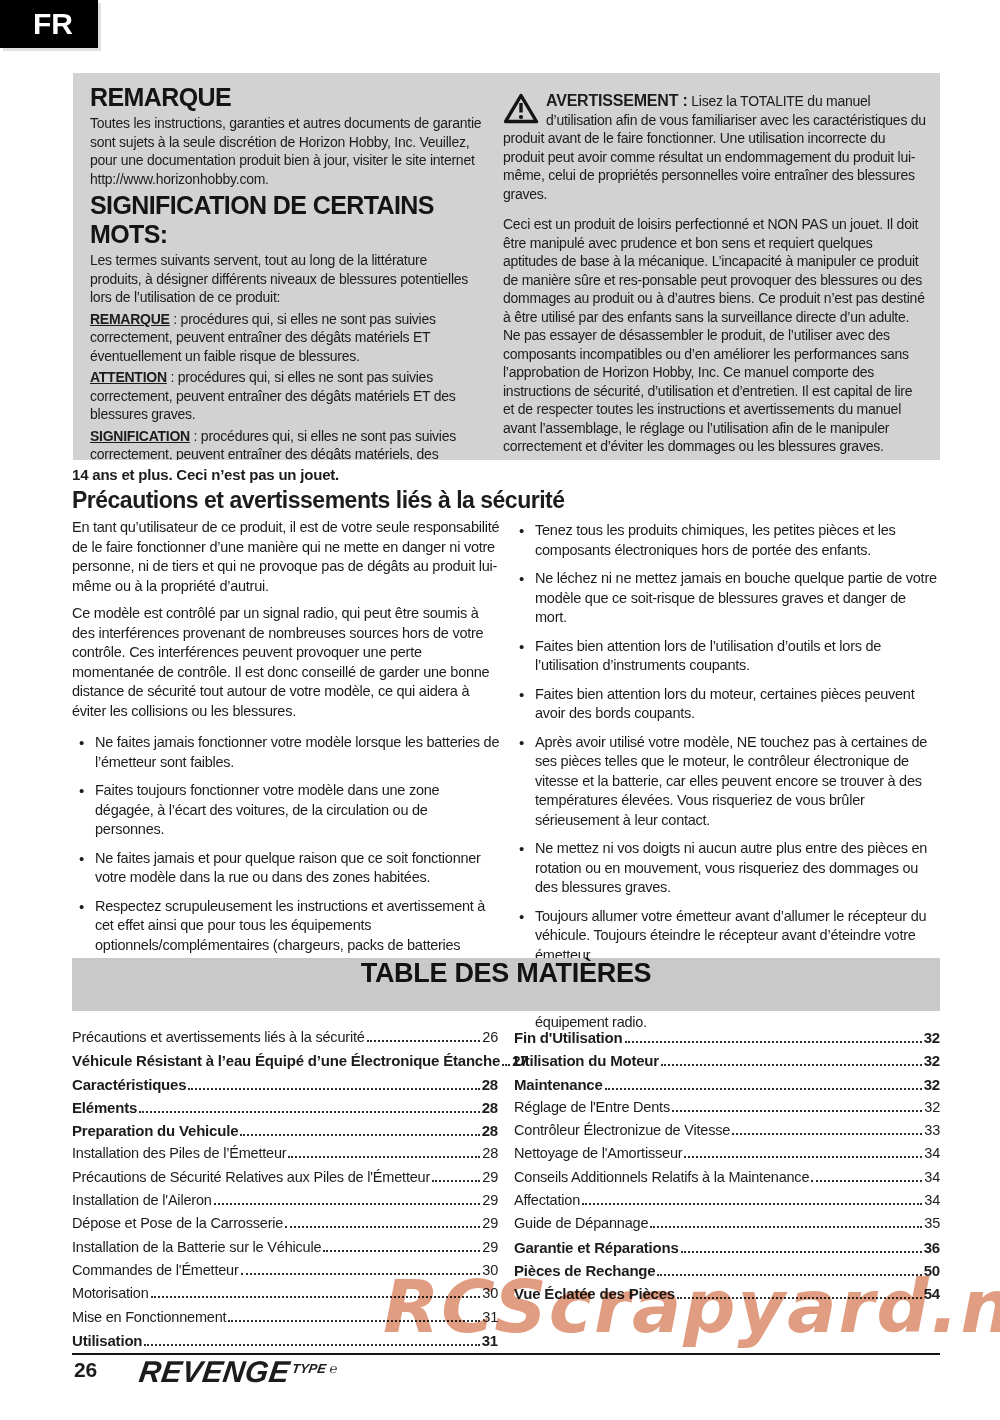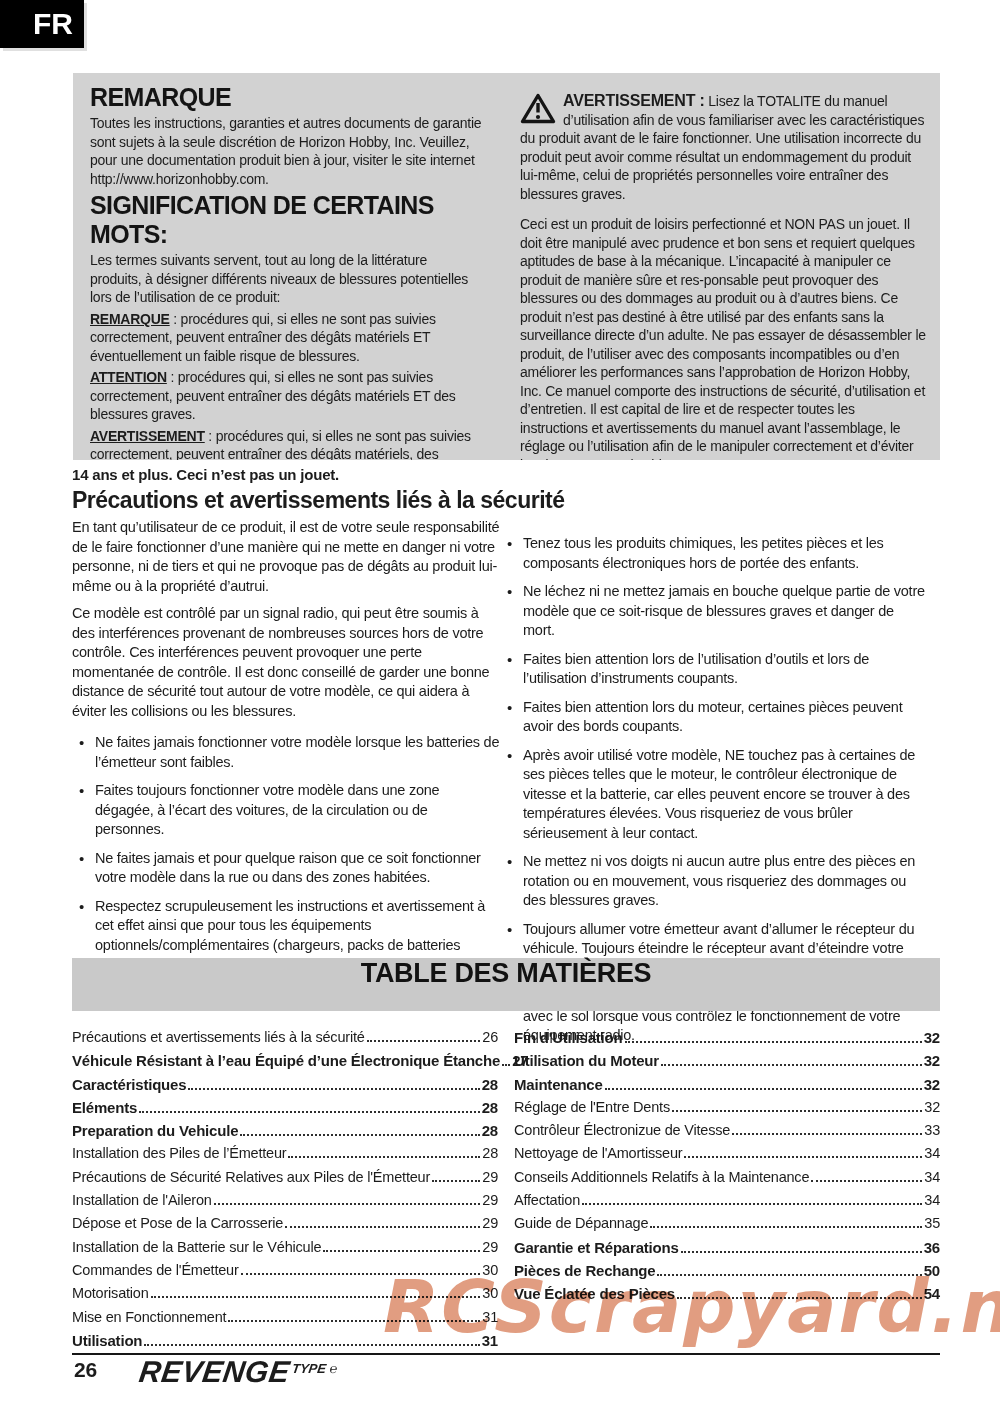--- a/index.html
+++ b/index.html
@@ -4,30 +4,30 @@
 <style>
   * { box-sizing: border-box; }
   html,body { margin:0; padding:0; }
   body {
     width:1000px; height:1420px; position:relative; overflow:hidden;
     background:#ffffff; color:#1c1c1c;
     font-family:"Liberation Sans", sans-serif;
   }
   
   .fr-badge {
-    position:absolute; left:0; top:0; width:84px; height:48px;
+    position:absolute; left:0; top:0; width:98px; height:48px;
     background:#000; color:#fff; font-weight:bold; font-size:30px;
     line-height:48px; padding-left:33px;
     box-shadow:3px 3px 0 rgba(0,0,0,0.12);
   }
   
   .notice-box {
     position:absolute; left:73px; top:73px; width:867px; height:387px;
     background:#d2d2d2; padding:7px 14px 6px 17px;
-    display:flex; gap:38px; overflow:hidden;
+    display:flex; gap:21px; overflow:hidden;
   }
   .notice-col-left { width:392px; flex:none; }
   .notice-col-right { flex:1; padding-top:12px; }
   .notice-box h2 {
     font-size:25px; margin:3px 0 2px; letter-spacing:-0.6px; color:#141414;
   }
   .notice-box p {
     font-size:14px; line-height:18.5px; margin:0 0 3px; letter-spacing:-0.25px;
   }
   .term-def { margin-top:2px !important; }
@@ -39,28 +39,28 @@
   .age-line {
     position:absolute; left:72px; top:466px; width:868px;
     font-weight:bold; font-size:15px; letter-spacing:-0.2px;
   }
   .safety-heading {
     position:absolute; left:72px; top:487px; width:868px;
     font-weight:bold; font-size:23px; letter-spacing:-0.5px; margin:0;
   }
   .safety-cols {
     position:absolute; left:72px; top:518px; width:868px;
-    display:flex; 
+    display:flex; gap:12px;
   }
   .safety-col { width:428px; flex:none; }
   .safety-col p {
     font-size:14.5px; line-height:19.5px; margin:0 0 8px; letter-spacing:-0.25px;
   }
   ul.bullets { list-style:none; margin:12px 0 0 0; padding:0; }
-  ul.bullets.flush { margin-top:16px; }
+  ul.bullets.flush { margin-top:3px; }
   ul.bullets li {
     position:relative; padding-left:23px; font-size:14.5px; line-height:19.5px;
     margin-bottom:9px; letter-spacing:-0.25px;
   }
   ul.bullets li::before {
     content:"\2022"; position:absolute; left:7px; top:0; font-size:15px;
   }
   
   .toc-band {
     position:absolute; left:72px; top:958px; width:868px; height:53px;
@@ -107,21 +107,21 @@
 <div class="fr-badge">FR</div>
 
 <div class="notice-box">
   <div class="notice-col-left">
     <h2>REMARQUE</h2>
     <p>Toutes les instructions, garanties et autres documents de garantie sont sujets à la seule discrétion de Horizon Hobby, Inc. Veuillez, pour une documentation produit bien à jour, visiter le site internet http://www.horizonhobby.com.</p>
     <h2>SIGNIFICATION DE CERTAINS MOTS:</h2>
     <p>Les termes suivants servent, tout au long de la littérature produits, à désigner différents niveaux de blessures potentielles lors de l’utilisation de ce produit:</p>
     <p class="term-def"><span class="term">REMARQUE</span><span> : procédures qui, si elles ne sont pas suivies correctement, peuvent entraîner des dégâts matériels ET éventuellement un faible risque de blessures.</span></p>
     <p class="term-def"><span class="term">ATTENTION</span><span> : procédures qui, si elles ne sont pas suivies correctement, peuvent entraîner des dégâts matériels ET des blessures graves.</span></p>
-    <p class="term-def"><span class="term">AVERTISSEMENT</span><span> : procédures qui, si elles ne sont pas suivies correctement, peuvent entraîner des dégâts matériels, des dommages collatéraux et des blessures graves OU engendrer une probabilité élevée de blessure superficielle.</span></p>
+    <p class="term-def"><span class="term">SIGNIFICATION</span><span> : procédures qui, si elles ne sont pas suivies correctement, peuvent entraîner des dégâts matériels, des dommages collatéraux et des blessures graves OU engendrer une probabilité élevée de blessure superficielle.</span></p>
   </div>
   <div class="notice-col-right">
     <p>
       <svg class="warn-icon-svg" width="36" height="31" viewBox="0 0 36 31">
         <path d="M18 2.5 L33.5 28.5 L2.5 28.5 Z" fill="none" stroke="#141414" stroke-width="3.4" stroke-linejoin="round"></path>
         <rect x="16.3" y="10" width="3.4" height="9.5" fill="#141414"></rect>
         <circle cx="18" cy="24" r="2.1" fill="#141414"></circle>
       </svg><span class="warn-lead">AVERTISSEMENT :</span><span> Lisez la TOTALITE du manuel d’utilisation afin de vous familiariser avec les caractéristiques du produit avant de le faire fonctionner. Une utilisation incorrecte du produit peut avoir comme résultat un endommagement du produit lui-même, celui de propriétés personnelles voire entraîner des blessures graves.</span>
     </p>
     <p class="warn-p2">Ceci est un produit de loisirs perfectionné et NON PAS un jouet. Il doit être manipulé avec prudence et bon sens et requiert quelques aptitudes de base à la mécanique. L’incapacité à manipuler ce produit de manière sûre et res-ponsable peut provoquer des blessures ou des dommages au produit ou à d’autres biens. Ce produit n’est pas destiné à être utilisé par des enfants sans la surveillance directe d’un adulte. Ne pas essayer de désassembler le produit, de l’utiliser avec des composants incompatibles ou d’en améliorer les performances sans l’approbation de Horizon Hobby, Inc. Ce manuel comporte des instructions de sécurité, d’utilisation et d’entretien. Il est capital de lire et de respecter toutes les instructions et avertissements du manuel avant l’assemblage, le réglage ou l’utilisation afin de le manipuler correctement et d’éviter les dommages ou les blessures graves.</p>

